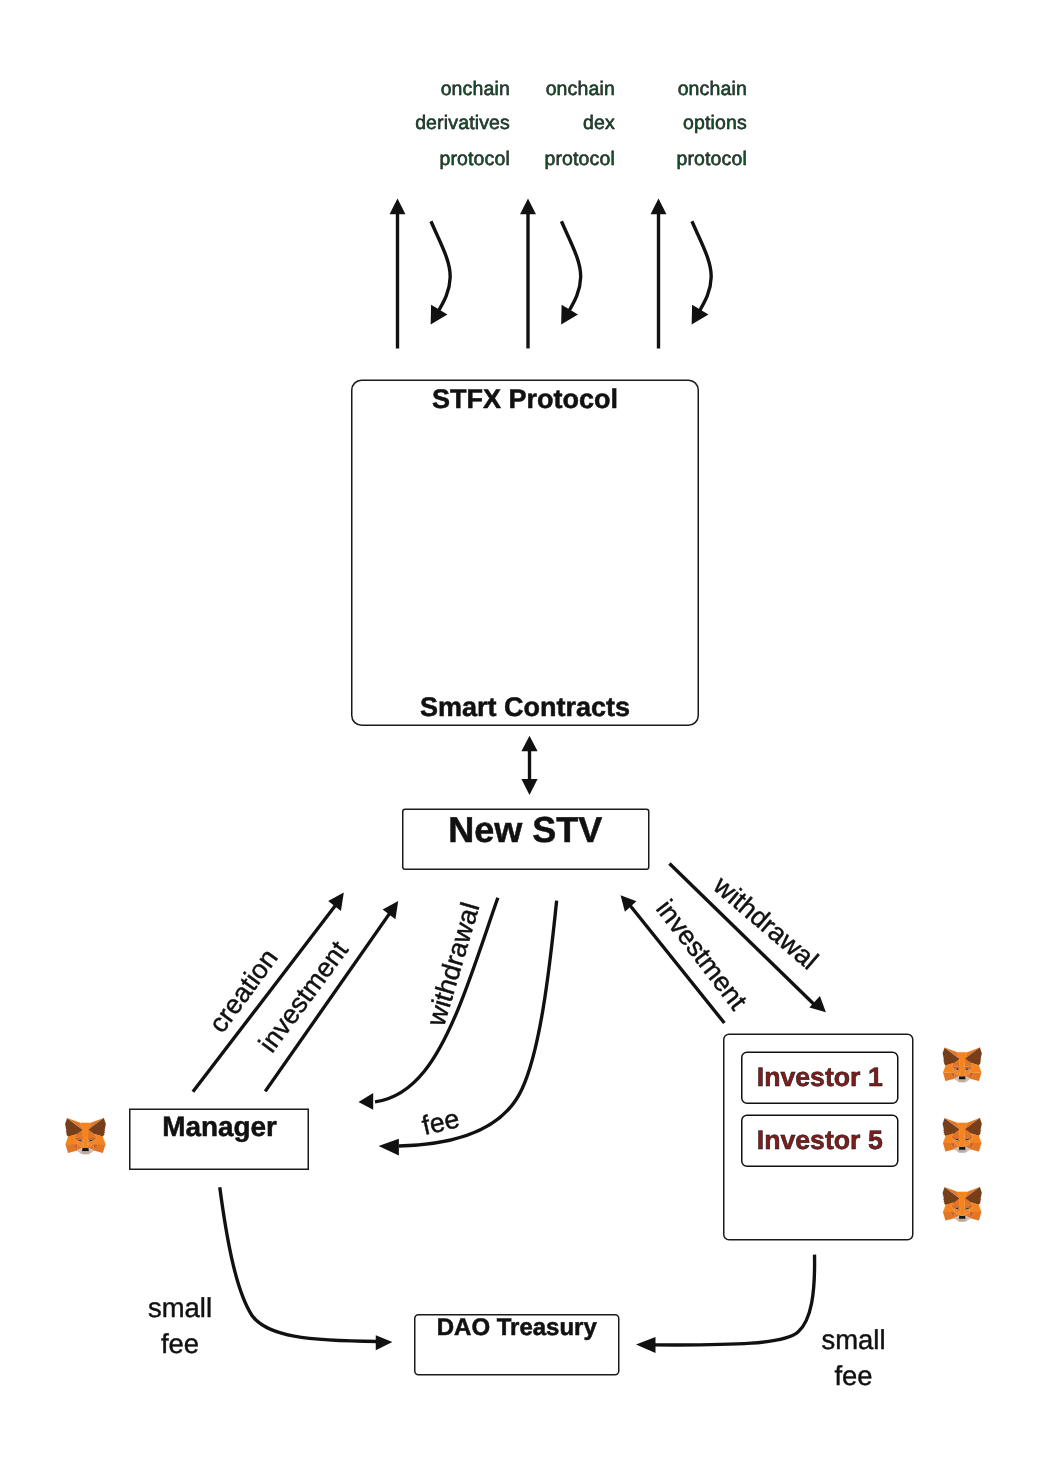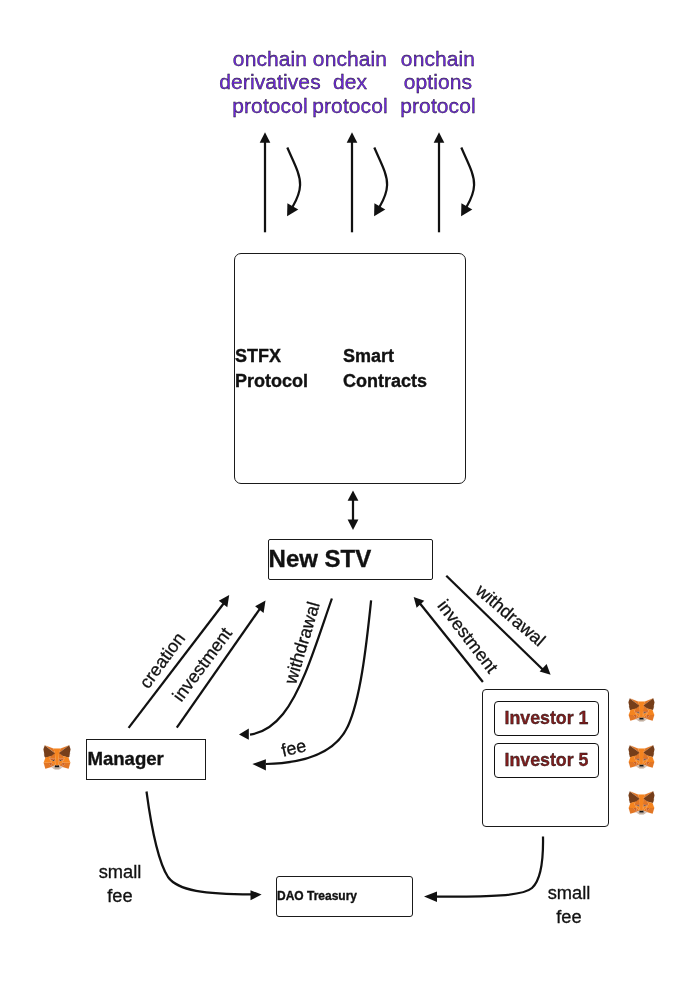--- a/index.html
+++ b/index.html
@@ -2,33 +2,33 @@
 <html><head>
 <meta charset="utf-8">
 <style>
   html,body{margin:0;padding:0;background:#ffffff;}
   body{width:700px;height:989px;overflow:hidden;
        font-family:"Liberation Sans",sans-serif;
        -webkit-font-smoothing:antialiased;}
   #stage{position:relative;width:700px;height:989px;background:#fff;}
   svg.layer{position:absolute;left:0;top:0;width:700px;height:989px;pointer-events:none;}
 
-  .proto-col{position:absolute;text-align:center;font-size:21px;line-height:23.4px;
-             color:#6d28d9;letter-spacing:0.1px;white-space:nowrap;
+  .proto-col{position:absolute;text-align:right;font-size:13px;line-height:23.4px;
+             color:#14532d;letter-spacing:0.1px;white-space:nowrap;
              -webkit-text-stroke:0.35px #111;}
 
   .node{position:absolute;box-sizing:border-box;border:1.6px solid #1a1a1a;background:#fff;
-        display:flex;flex-direction:row;align-items:center;justify-content:flex-start;
+        display:flex;flex-direction:column;align-items:center;justify-content:space-between;
         font-weight:bold;color:#111;-webkit-text-stroke:0.35px #111;}
 
   #stfx-box{left:234px;top:253px;width:232px;height:231px;border-radius:7px;
             font-size:18px;line-height:24.5px;}
   #stv-box{left:267.6px;top:538.6px;width:165.2px;height:41.2px;border-radius:2px;font-size:24px;}
   #manager-box{left:86.4px;top:738.5px;width:120px;height:41px;font-size:18.6px;}
-  #treasury-box{left:276px;top:875.8px;width:137px;height:40.8px;border-radius:3px;font-size:12px;}
+  #treasury-box{left:276px;top:875.8px;width:137px;height:40.8px;border-radius:3px;font-size:16px;}
 
   #investors-box{left:482px;top:689px;width:127px;height:138px;border-radius:4px;
                  display:block;}
   .inv{position:absolute;left:11px;width:105px;height:35px;box-sizing:border-box;
        border:1.7px solid #111;border-radius:4px;background:#fff;
        display:flex;align-items:center;justify-content:center;
        font-weight:bold;font-size:17.8px;color:#7f1d1d;-webkit-text-stroke:0.35px #111;}
 
   .elabel{position:absolute;font-size:17.9px;color:#111;white-space:nowrap;
           line-height:1;transform-origin:50% 50%;-webkit-text-stroke:0.3px #111;

